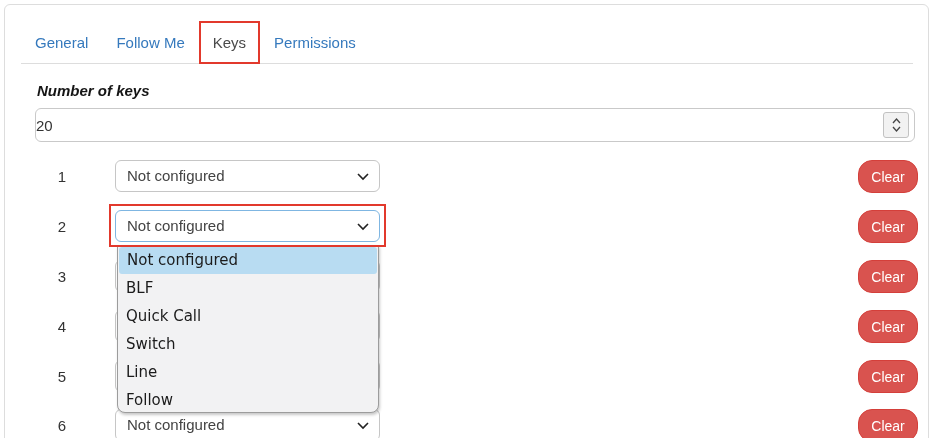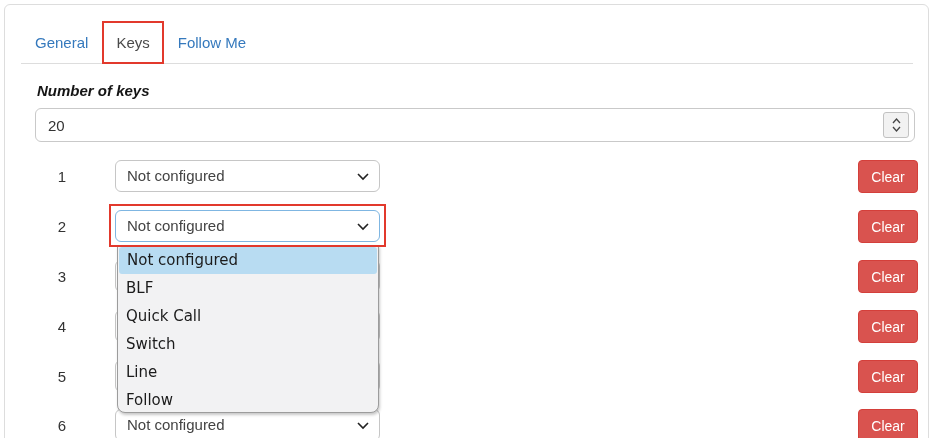--- a/index.html
+++ b/index.html
@@ -55,21 +55,20 @@
     width: 880px; height: 34px;
   }
   .nk-input {
     width: 100%; height: 100%;
     border: 1px solid #c9c9c9;
     border-radius: 6px;
     background: #fff;
     font-family: "Liberation Sans", sans-serif;
     font-size: 15px;
     color: #333;
-    padding-left: 12px;
     outline: none;
   }
   .nk-spinner {
     position: absolute;
     right: 6px; top: 4px;
     width: 26px; height: 26px;
     background: #f2f2f2;
     border: 1px solid #c2c2c2;
     border-radius: 3px;
     display: flex;
@@ -105,21 +104,21 @@
   .key-select .chev {
     position: absolute;
     right: 10px; top: 12px;
   }
   .clear-btn {
     position: absolute;
     left: 853px;
     width: 60px; height: 33px;
     background: #d9534f;
     border: 1px solid #d43f3a;
-    border-radius: 4px;
+    border-radius: 14px;
     color: #fff;
     font-family: "Liberation Sans", sans-serif;
     font-size: 14px;
     cursor: pointer;
   }
   
   .annot {
     position: absolute;
     border: 2px solid #e2392c;
     background: transparent;
@@ -157,22 +156,23 @@
     line-height: 27px;
   }
 </style>
 </head>
 <body>
 
 <div class="card">
 
   <div class="tabbar">
     <div class="tab">General</div>
+    <div class="tab">Follow Me</div>
     <div class="tab active">Keys</div>
-    <div class="tab">Follow Me</div>
+    <div class="tab">Permissions</div>
   </div>
 
   <div class="nk-label">Number of keys</div>
   <div class="nk-input-wrap">
     <input class="nk-input" type="text" value="20" style="">
     <div class="nk-spinner">
       <svg width="9" height="6" viewBox="0 0 9 6">
           <path d="M1 5 L4.5 1 L8 5" stroke="#444" stroke-width="1.3" fill="none"></path>
         </svg>
       <svg width="9" height="6" viewBox="0 0 9 6">

